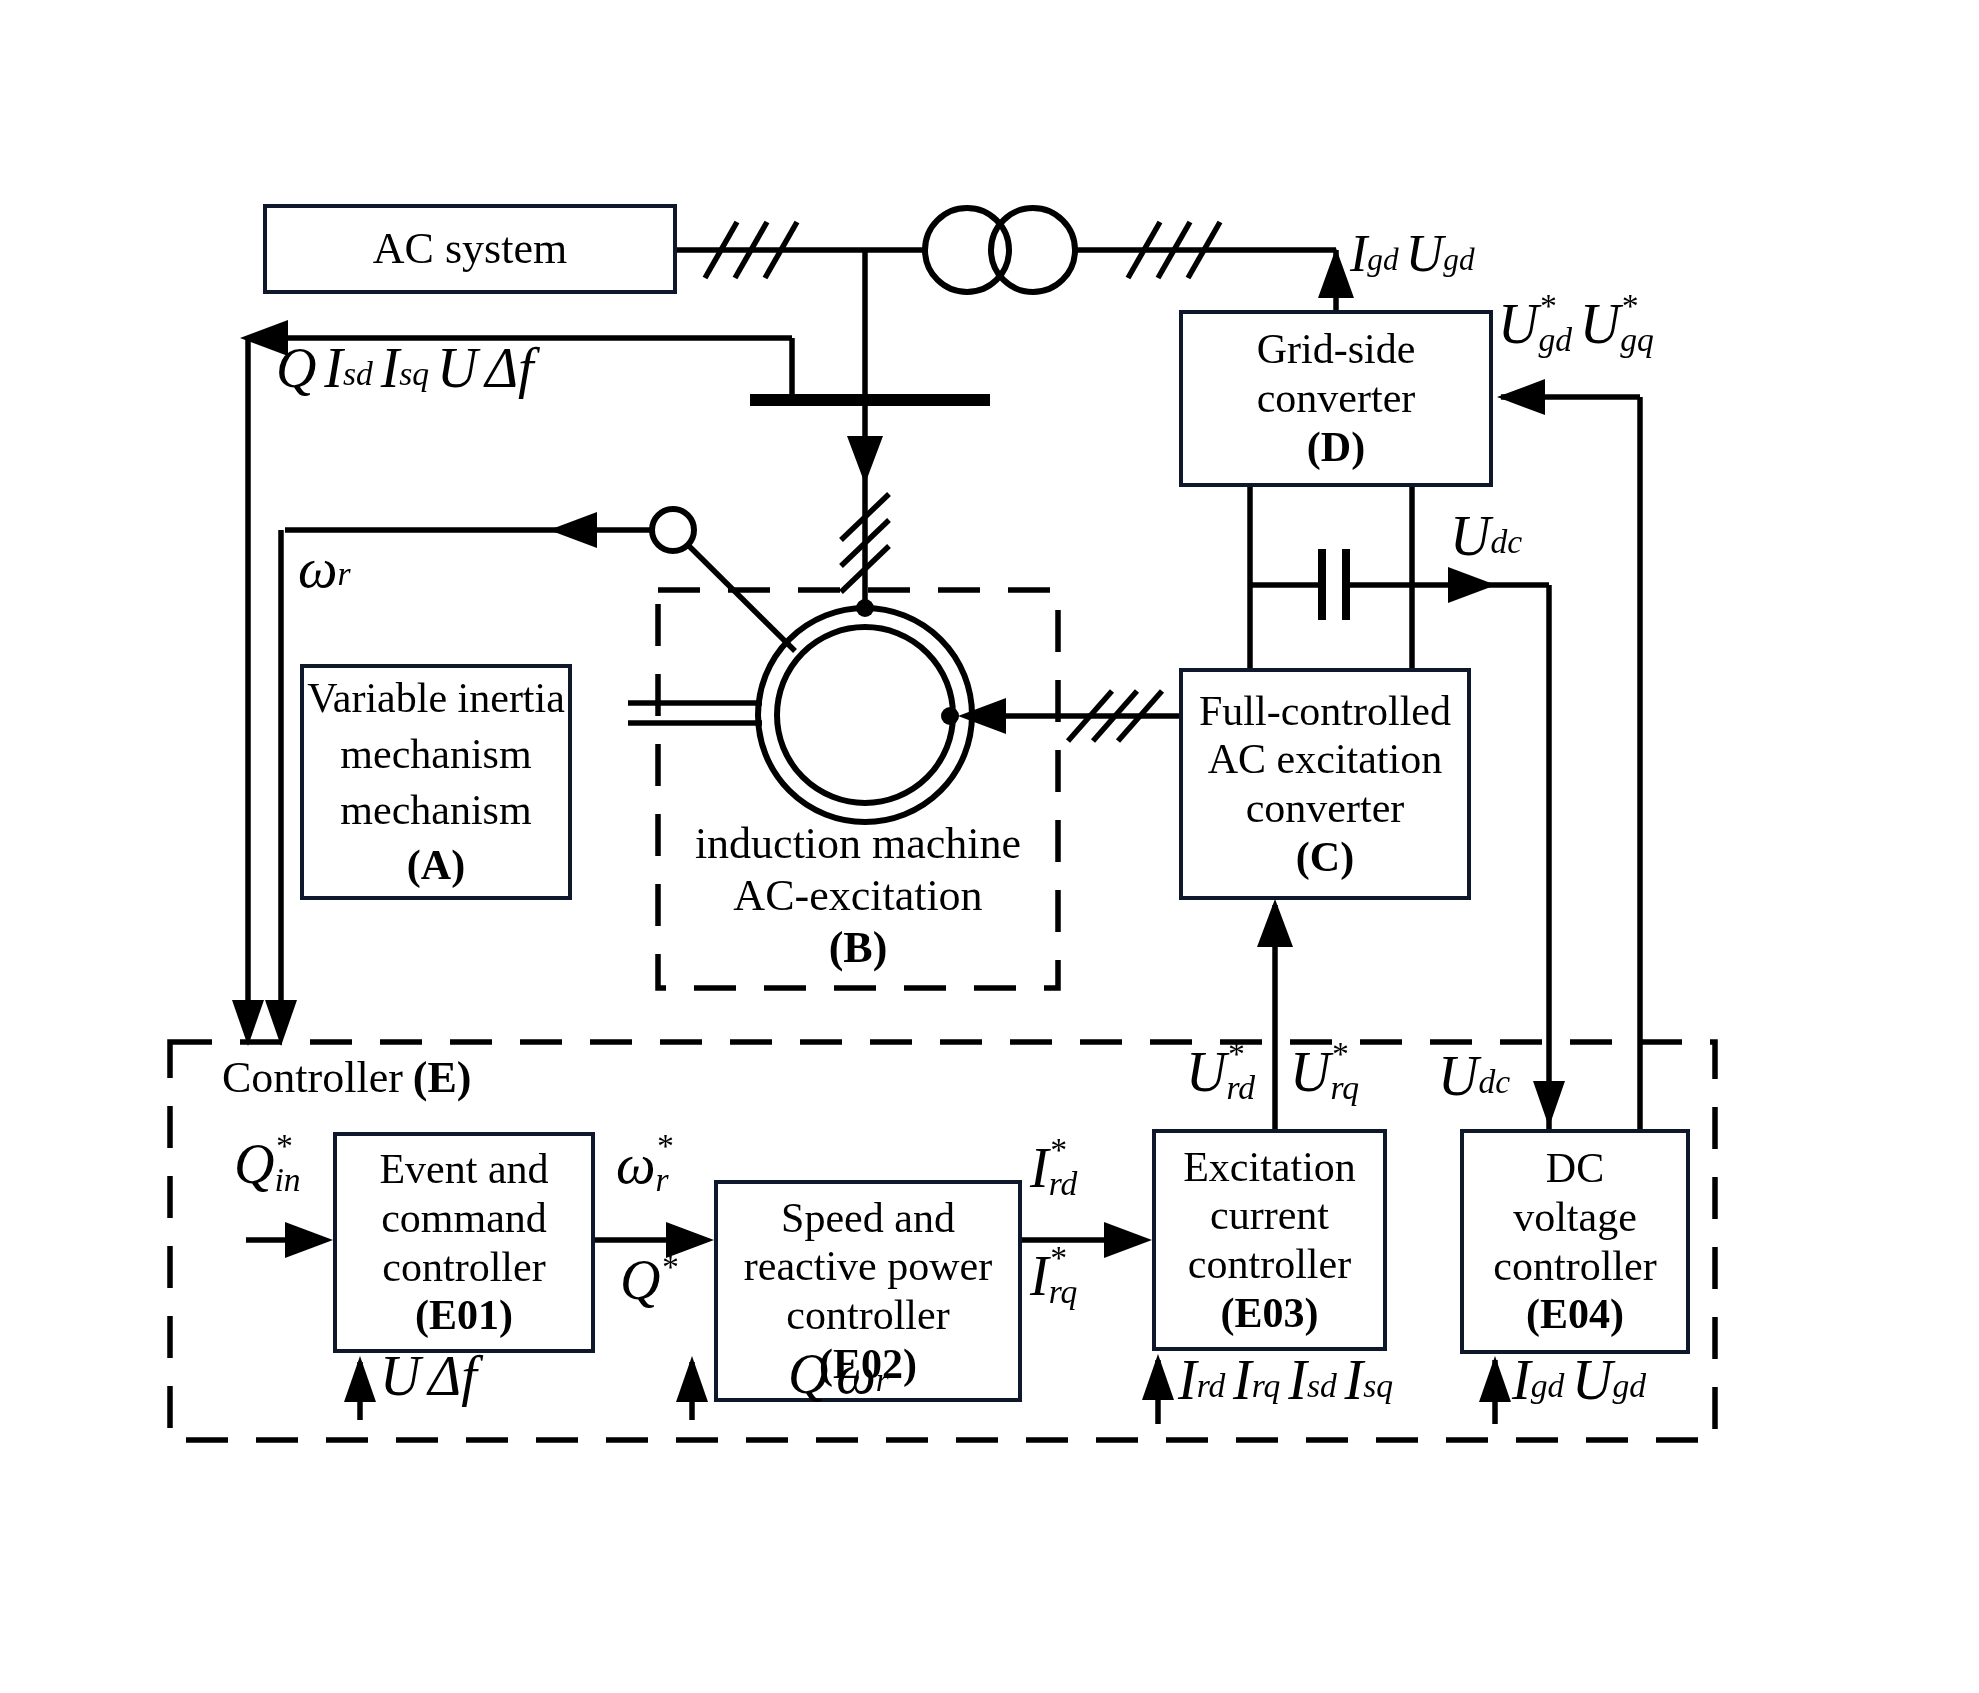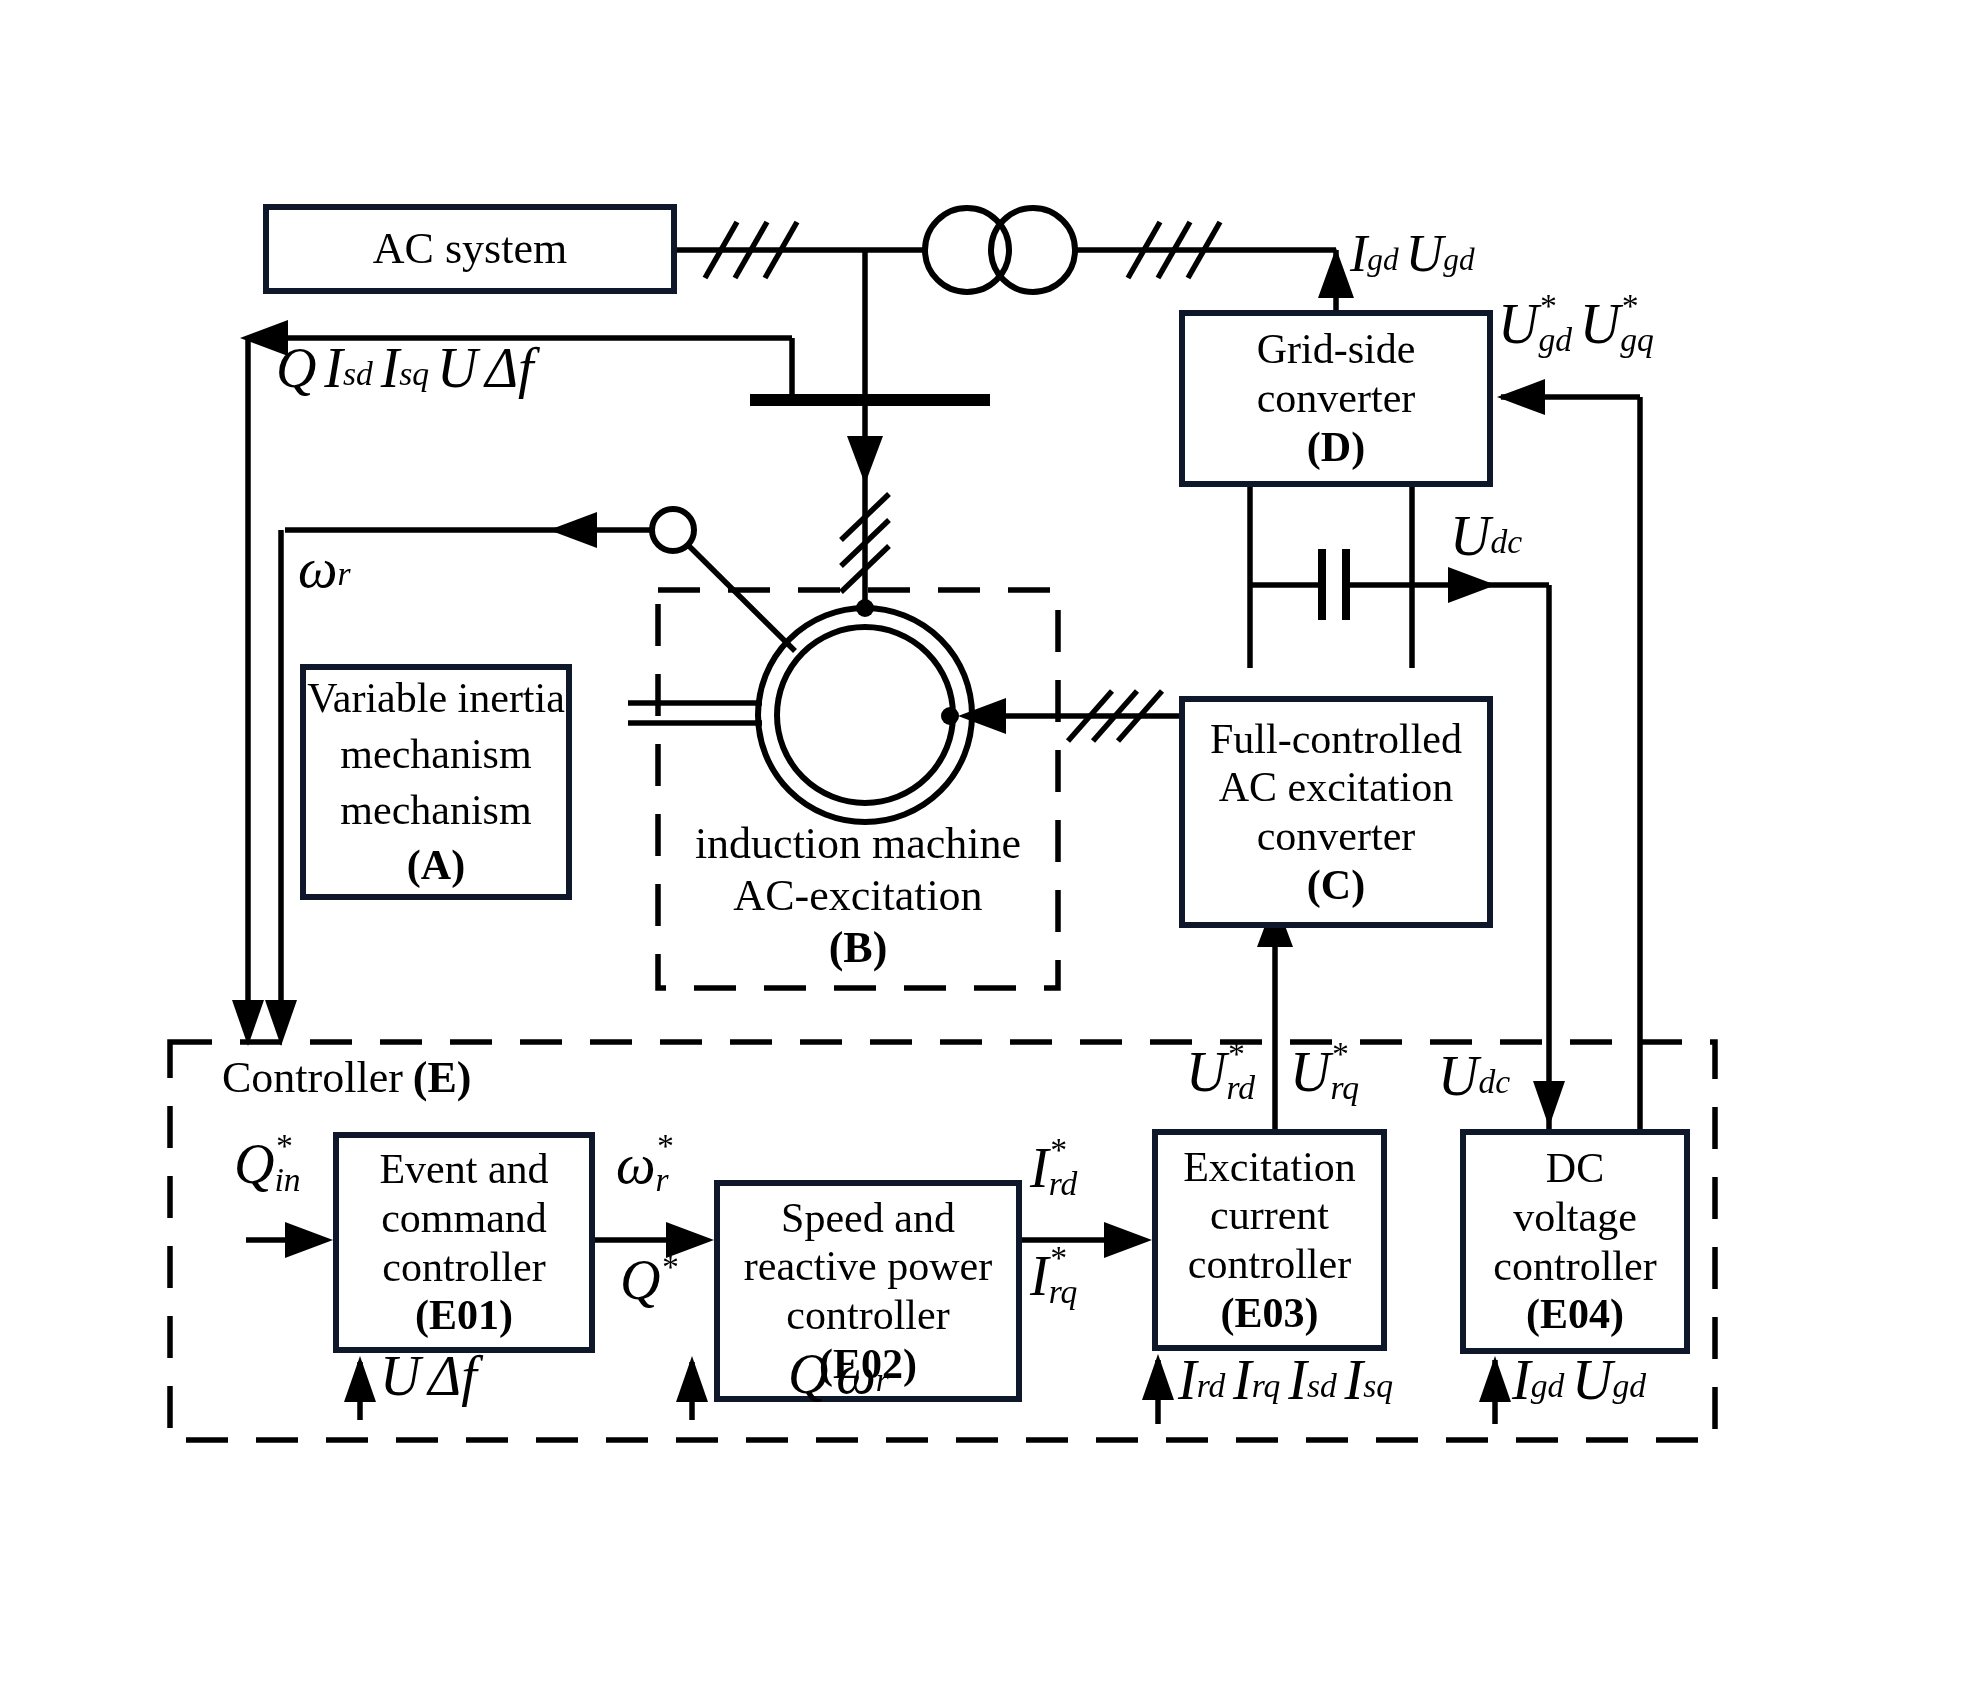--- a/index.html
+++ b/index.html
@@ -1,19 +1,19 @@
 <!DOCTYPE html>
 <html><head>
 <meta charset="utf-8">
 <style>
   html,body{margin:0;padding:0;background:#ffffff;}
   .canvas{position:relative;width:1979px;height:1693px;background:#ffffff;overflow:hidden;
           font-family:"Liberation Serif",serif;color:#000;}
   svg{position:absolute;left:0;top:0;}
-  .box{position:absolute;box-sizing:border-box;border:6px solid #0f172a;background:#fff;
+  .box{position:absolute;box-sizing:border-box;border:4px solid #0f172a;background:#fff;
        display:flex;flex-direction:column;align-items:center;justify-content:center;
        text-align:right;font-size:42px;line-height:1.16;}
   .box .tag{font-weight:bold;}
   .blabel{position:absolute;text-align:center;font-size:44px;line-height:1.18;}
   .blabel .tag{font-weight:bold;}
   .ctl-title{position:absolute;font-size:44px;white-space:nowrap;}
   .ctl-title .tag{font-weight:bold;margin-left:10px;}
   .sig{position:absolute;font-style:italic;font-size:56px;line-height:1;white-space:nowrap;}
   .sig.sm{font-size:52px;}
   .tok{display:inline-flex;align-items:flex-start;margin-right:0.14em;}
@@ -151,21 +151,21 @@
   <div class="box" style="left:263px;top:204px;width:414px;height:90px;font-size:44px;">
     <div>AC system</div>
   </div>
 
   <div class="box" style="left:1179px;top:310px;width:314px;height:177px;">
     <div>Grid-side</div>
     <div>converter</div>
     <div class="tag">(D)</div>
   </div>
 
-  <div class="box" style="left:1179px;top:668px;width:314px;height:232px;margin-top:28px;">
+  <div class="box" style="left:1179px;top:668px;width:292px;height:232px;">
     <div>Full-controlled</div>
     <div>AC excitation</div>
     <div>converter</div>
     <div class="tag">(C)</div>
   </div>
 
   <div class="box" style="left:300px;top:664px;width:272px;height:236px;gap:7px;">
     <div>Variable inertia</div>
     <div>mechanism</div>
     <div>mechanism</div>

